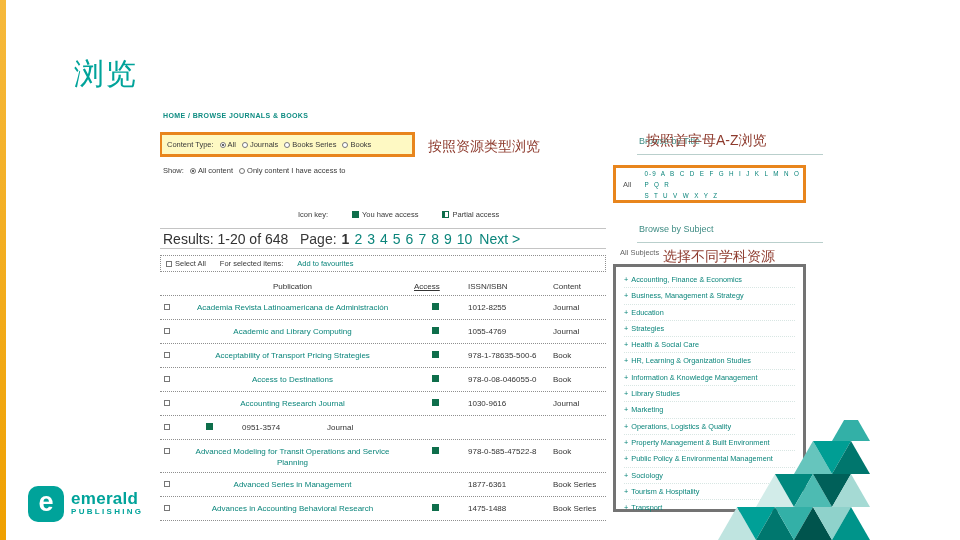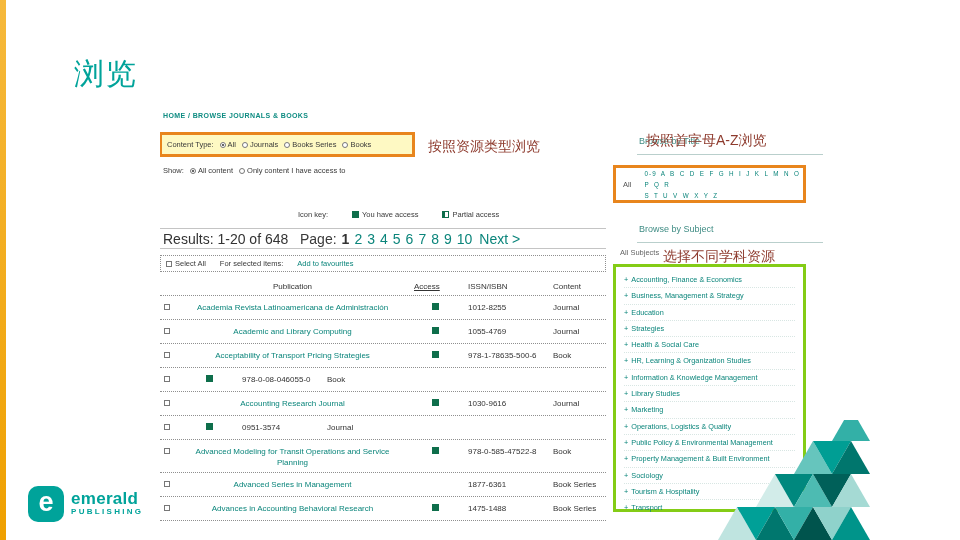--- a/index.html
+++ b/index.html
@@ -77,21 +77,21 @@
   .bt-heading { position:absolute; left:4px; top:4px; width:186px; padding:0 2px 8px;
     border-bottom:1px solid #b9cfcc; }
   .az-box { position:absolute; left:0; top:33px; width:193px; height:38px;
     border:3px solid #e8851d; display:flex; align-items:center; background:#fff; }
   .az-all { width:32px; padding-left:7px; font-size:7.5px; color:#555; }
   .letters { font-size:6.3px; color:#0b857b; line-height:11px; letter-spacing:1.1px; word-spacing:1.5px; }
   .bs-heading { position:absolute; left:4px; top:92px; width:186px; padding:0 2px 8px;
     border-bottom:1px solid #b9cfcc; }
   .all-subjects { position:absolute; left:7px; top:116px; font-size:7.5px; color:#666; }
   .subject-box { position:absolute; left:0; top:132px; width:193px; height:248px;
-    border:3px solid #84cc16; padding:5px 8px; background:#fff; }
+    border:3px solid #737373; padding:5px 8px; background:#fff; }
   .subject-box ul { list-style:none; }
   .subject-box li { font-size:7.3px; color:#0b857b; line-height:15.3px;
     border-bottom:1px dotted #d8e6e3; white-space:nowrap; overflow:hidden; }
   .subject-box li:last-child { border-bottom:none; }
   .plus { margin-right:3px; }
 
   
   .ann { position:absolute; font-size:14px; color:#8e3b2e; white-space:nowrap; }
   .ann1 { left:428px; top:138px; }
   .ann2 { left:646px; top:120px;margin-top:12px; }
@@ -210,20 +210,21 @@
       </div>
       <div class="trow">
         <span class="c-cb"><span class="cb"></span></span>
         <span class="c-pub pub-link">Acceptability of Transport Pricing Strategies</span>
         <span class="c-acc"><span class="sq"></span></span>
         <span class="c-issn issn-val">978-1-78635-500-6</span>
         <span class="c-content content-val">Book</span>
       </div>
       <div class="trow">
         <span class="c-cb"><span class="cb"></span></span>
+        <span class="c-pub pub-link">Access to Destinations</span>
         <span class="c-acc"><span class="sq"></span></span>
         <span class="c-issn issn-val">978-0-08-046055-0</span>
         <span class="c-content content-val">Book</span>
       </div>
       <div class="trow">
         <span class="c-cb"><span class="cb"></span></span>
         <span class="c-pub pub-link">Accounting Research Journal</span>
         <span class="c-acc"><span class="sq"></span></span>
         <span class="c-issn issn-val">1030-9616</span>
         <span class="c-content content-val">Journal</span>
@@ -277,22 +278,22 @@
         <li><span class="plus">+</span><span>Accounting, Finance &amp; Economics</span></li>
         <li><span class="plus">+</span><span>Business, Management &amp; Strategy</span></li>
         <li><span class="plus">+</span><span>Education</span></li>
         <li><span class="plus">+</span><span>Strategies</span></li>
         <li><span class="plus">+</span><span>Health &amp; Social Care</span></li>
         <li><span class="plus">+</span><span>HR, Learning &amp; Organization Studies</span></li>
         <li><span class="plus">+</span><span>Information &amp; Knowledge Management</span></li>
         <li><span class="plus">+</span><span>Library Studies</span></li>
         <li><span class="plus">+</span><span>Marketing</span></li>
         <li><span class="plus">+</span><span>Operations, Logistics &amp; Quality</span></li>
+        <li><span class="plus">+</span><span>Property Management &amp; Built Environment</span></li>
         <li><span class="plus">+</span><span>Public Policy &amp; Environmental Management</span></li>
-        <li><span class="plus">+</span><span>Property Management &amp; Built Environment</span></li>
         <li><span class="plus">+</span><span>Sociology</span></li>
         <li><span class="plus">+</span><span>Tourism &amp; Hospitality</span></li>
         <li><span class="plus">+</span><span>Transport</span></li>
       </ul>
     </div>
   </div>
 
   <div class="ann ann1">按照资源类型浏览</div>
   <div class="ann ann2">按照首字母A-Z浏览</div>
   <div class="ann ann3">选择不同学科资源</div>

